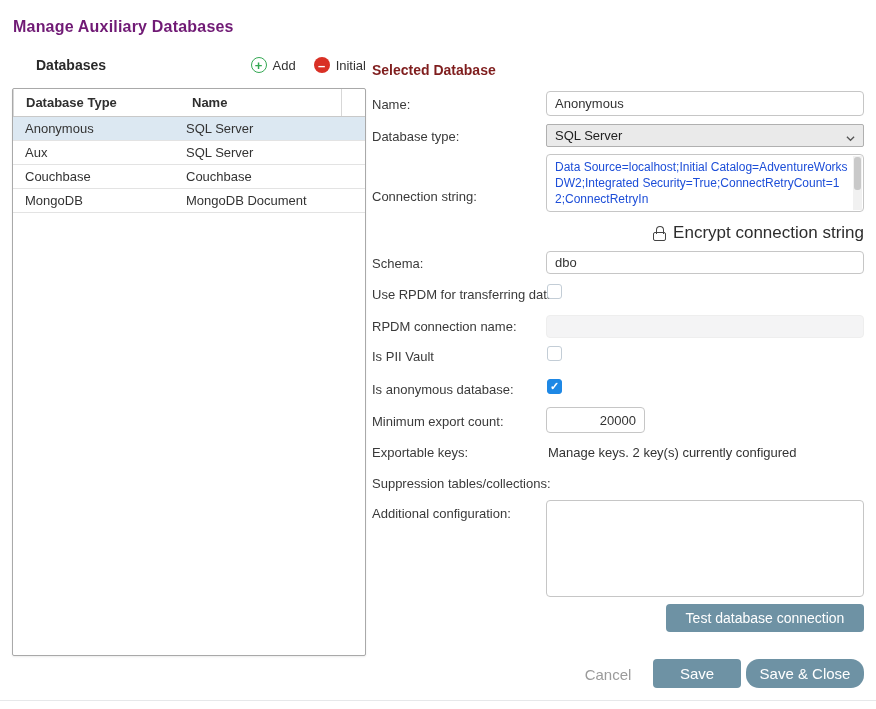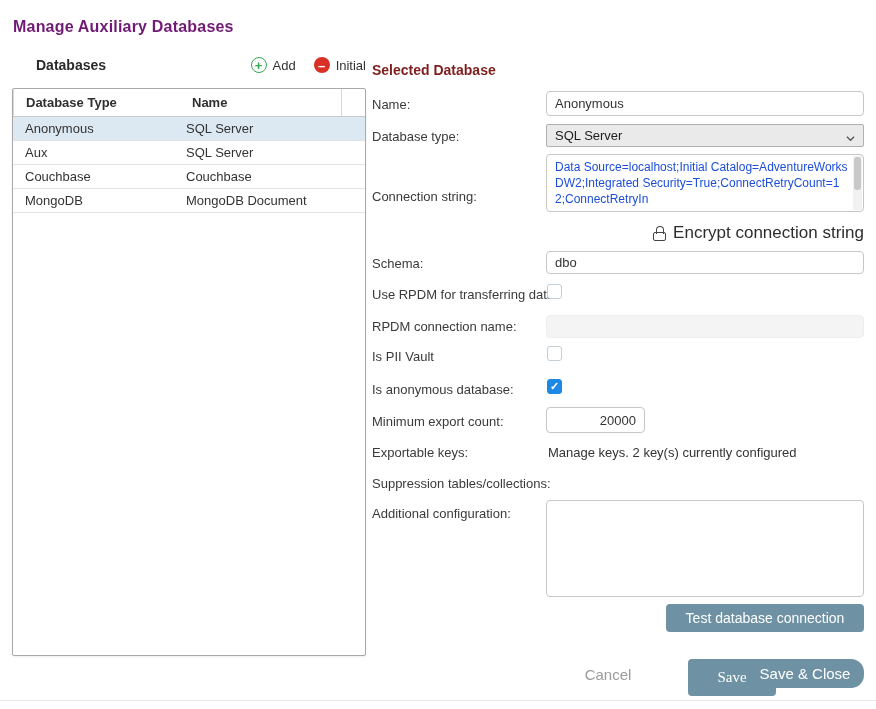--- a/index.html
+++ b/index.html
@@ -137,21 +137,21 @@
     left: 546px; top: 500px; width: 318px; height: 97px;
     border: 1px solid #c6c6c6; border-radius: 4px; background: #fff;
     font-family: inherit; font-size: 12px; padding: 6px 8px; resize: none; color: #333;
   }
   .btn {
     background: #6e92a4; color: #ffffff; border: none; border-radius: 4px;
     font-family: inherit; font-size: 15px; cursor: pointer;
     display: flex; align-items: center; justify-content: center;
   }
   .btn-test { left: 666px; top: 604px; width: 198px; height: 28px; font-size: 14px; }
-  .btn-save { left: 688px; top: 659px; width: 88px; height: 37px; font-family: Liberation Serif, serif; }
+  .btn-save { left: 653px; top: 659px; width: 88px; height: 29px; }
   .btn-save-close { left: 746px; top: 659px; width: 118px; height: 29px; border-radius: 13px; }
   .btn-cancel {
     left: 578px; top: 662px; width: 60px; height: 24px;
     background: none; border: none; color: #9b9b9b; font-size: 15px;
     font-family: inherit; cursor: pointer;
   }
   .bottom-line {
     left: 0; top: 700px; width: 876px; height: 0;
     border-top: 1px solid #e6e8ea;
   }

